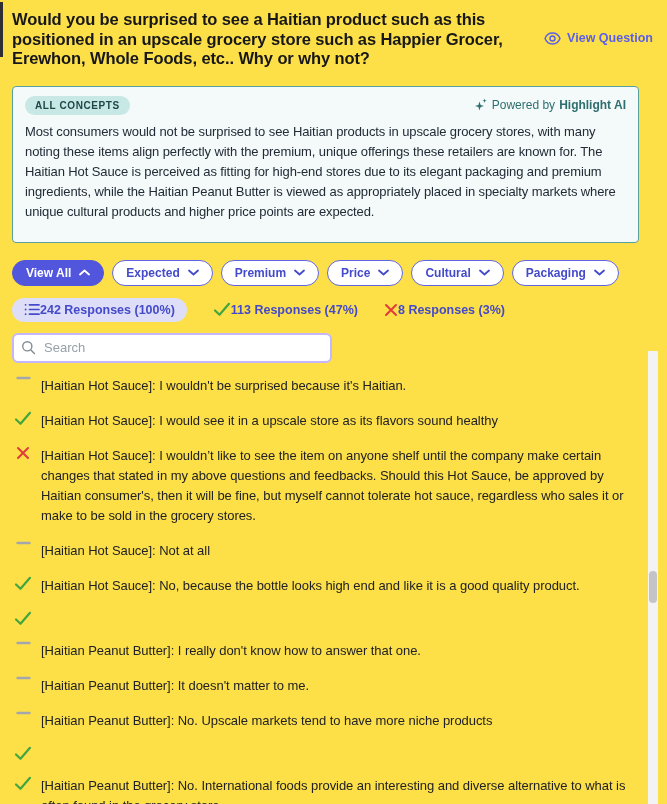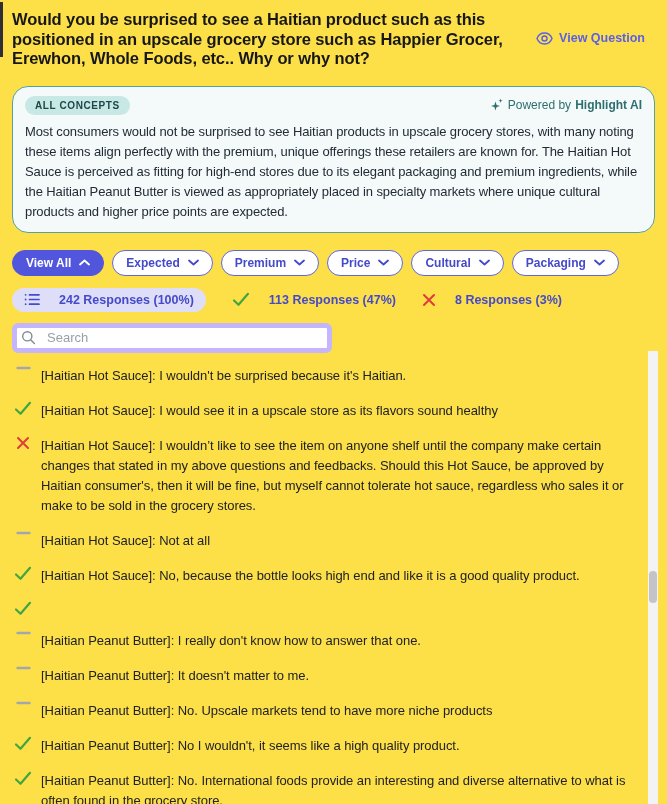--- a/index.html
+++ b/index.html
@@ -15,32 +15,32 @@
     position: absolute; left: 0; top: 2px;
     width: 3px; height: 55px; background: #2e2e33;
   }
   
   .header { position: relative; padding: 10px 120px 0 12px; }
   .q-title {
     font-size: 16.5px; font-weight: 700; line-height: 19.5px;
     color: #17171a; max-width: 548px; letter-spacing: -0.1px;
   }
   .view-question {
-    position: absolute; top: 31px; right: 22px;
+    position: absolute; top: 31px; right: 14px;
     display: flex; align-items: center; gap: 6px;
     background: none; border: none; cursor: pointer;
     color: #5a5fe8; font-family: inherit;
     font-size: 12.5px; font-weight: 600;
   }
   
   .summary-card {
-    margin: 17px 12px 0 12px;
-    border: 1.5px solid #57a0a0; border-radius: 16px;
+    margin: 17px 28px 0 12px;
+    border: 1.5px solid #57a0a0; border-radius: 4px;
     background: #f4faf9;
-    padding: 9px 12px 10px 12px;
+    padding: 9px 12px 20px 12px;
   }
   .summary-head {
     display: flex; justify-content: space-between; align-items: center;
     margin-bottom: 7px;
   }
   .badge {
     background: #c8e8e6; color: #1e4747;
     font-size: 10px; font-weight: 700; letter-spacing: 0.6px;
     padding: 4px 10px; border-radius: 10px;
   }
@@ -60,30 +60,30 @@
     display: inline-flex; align-items: center; gap: 8px;
     border-radius: 999px; padding: 5px 13px;
     font-family: inherit; font-size: 12px; font-weight: 600; cursor: pointer;
   }
   .pill.primary { background: #5156dc; color: #fff; border: 1.5px solid #5156dc; }
   .pill.outline { background: #fff; color: #444ac9; border: 1.5px solid #6065e0; }
   
   .stats {
     display: flex; align-items: center; gap: 26px; margin: 12px 12px 0 12px;
   }
-  .stat { display: flex; align-items: center; gap: 19px; cursor: pointer;
+  .stat { display: flex; align-items: center; gap: 0; cursor: pointer;
           color: #444ac9; font-size: 12.5px; font-weight: 700; }
   .stat-chip { background: #dedef8; border-radius: 999px; padding: 5px 12px; }
   
   .search-wrap {
     position: relative; margin: 11px 12px 0 12px; width: 320px;
   }
   .search-wrap input {
     width: 100%; height: 30px;
-    border: 5px solid #c4b5fd; border-radius: 6px;
+    border: 2px solid #c4b5fd; border-radius: 6px;
     padding: 0 10px 0 30px;
     font-family: inherit; font-size: 13px; color: #333;
     outline: none; background: #fff;
   }
   .search-wrap input::placeholder { color: #98a0a8; }
   .search-icon-box {
     position: absolute; left: 9px; top: 7px; width: 15px; height: 15px;
   }
   
   .responses {
@@ -320,21 +320,20 @@
         </span>
       <span class="row-text">[Haitian Peanut Butter]: No. Upscale markets tend to have more niche products</span>
     </div>
 
     <div class="response-row">
       <span class="row-icon">
           <svg width="18" height="15" viewBox="0 0 18 15" fill="none">
             <path d="M2 8.5 6.5 12.8 16 1.8" stroke="#42a542" stroke-width="2.2" stroke-linecap="round" stroke-linejoin="round"></path>
           </svg>
         </span>
-      <span class="row-text">[Haitian Peanut Butter]: No I wouldn't, it seems like a high quality product.</span>
     </div>
 
     <div class="response-row">
       <span class="row-icon">
           <svg width="18" height="15" viewBox="0 0 18 15" fill="none">
             <path d="M2 8.5 6.5 12.8 16 1.8" stroke="#42a542" stroke-width="2.2" stroke-linecap="round" stroke-linejoin="round"></path>
           </svg>
         </span>
       <span class="row-text">[Haitian Peanut Butter]: No. International foods provide an interesting and diverse alternative to what is often found in the grocery store.</span>
     </div>

